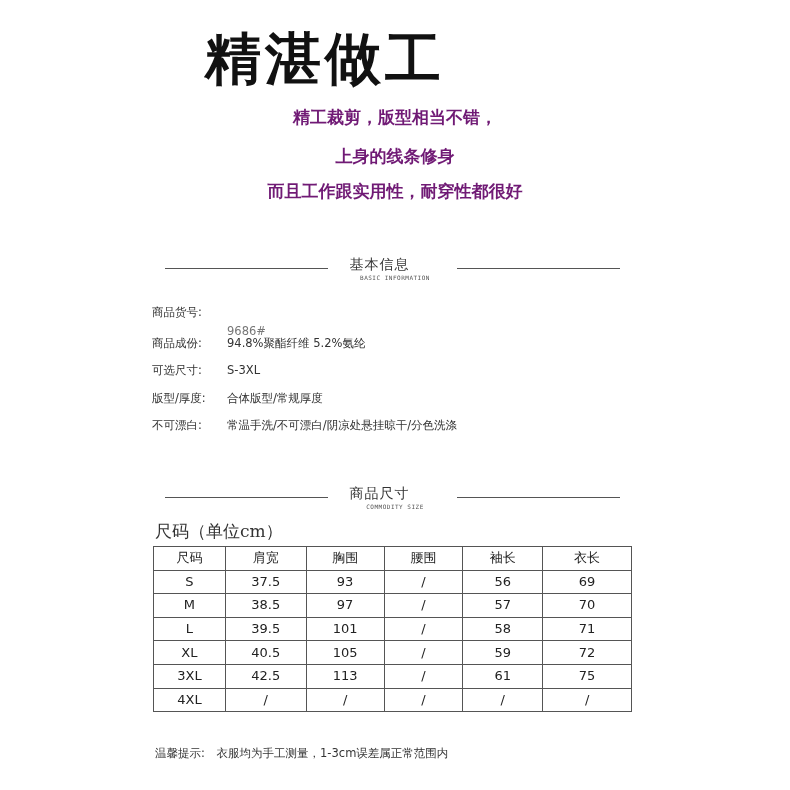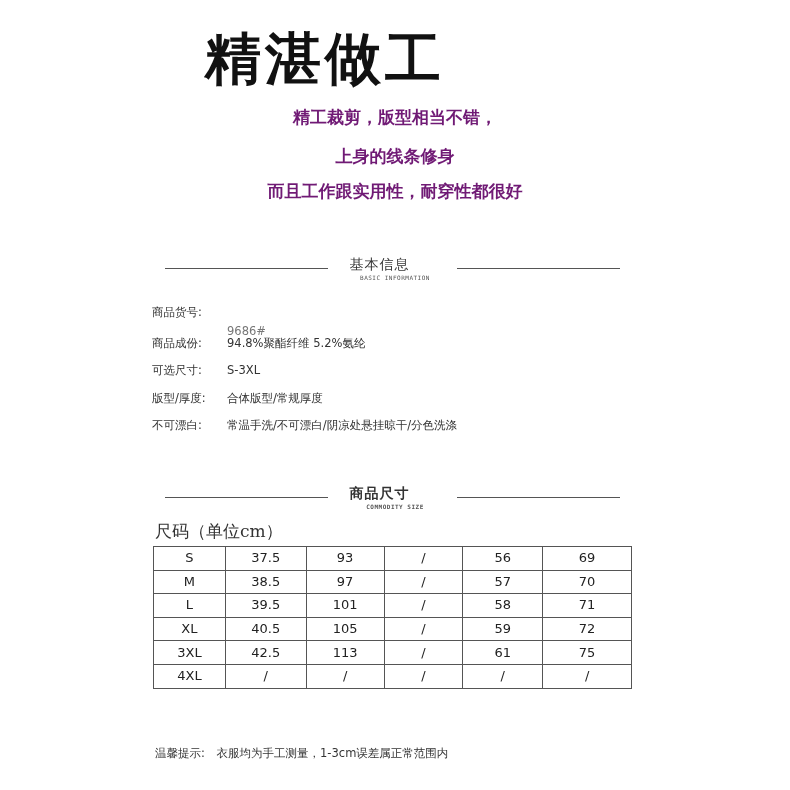--- a/index.html
+++ b/index.html
@@ -28,21 +28,21 @@
   .section-head .zh {
     position: absolute; left: 0; width: 759px; top: 8px; text-align: center;
     font-size: 14px; color: #333; line-height: 16px; letter-spacing: 1px;
   }
   .section-head .en {
     position: absolute; left: 0; width: 790px; top: 26px; text-align: center;
     font-family: "DejaVu Sans Mono", "Liberation Mono", monospace;
     font-size: 6px; color: #555; letter-spacing: 0.5px; line-height: 8px;
   }
   #basic-head { top: 248px; }
-  #size-head { top: 477px; font-weight: bold; }
+  #size-head { top: 477px; }
 
   .info-row {
     position: absolute; left: 152px; height: 16px; font-size: 11.5px; line-height: 16px; color: #333;
   }
   .info-row .label { position: absolute; left: 0; width: 80px; white-space: nowrap; }
   .info-row .value { position: absolute; left: 75px; white-space: nowrap; }
   .info-row .value.light { color: #777; margin-top: 19px; }
 
   .unit-label {
     position: absolute; left: 155px; top: 520px; font-size: 17px; color: #333;
@@ -109,20 +109,28 @@
   <div class="rule left"></div>
   <div class="zh">商品尺寸</div>
   <div class="en">COMMODITY SIZE</div>
   <div class="rule right"></div>
 </div>
 
 <div class="unit-label">尺码（单位cm）</div>
 
 <table class="size-table">
   <tbody>
+      <tr>
+    <th>尺码</th>
+    <th>肩宽</th>
+    <th>胸围</th>
+    <th>腰围</th>
+    <th>袖长</th>
+    <th>衣长</th>
+  </tr>
   <tr>
     <td>S</td>
     <td>37.5</td>
     <td>93</td>
     <td>/</td>
     <td>56</td>
     <td>69</td>
   </tr>
   <tr>
     <td>M</td>

